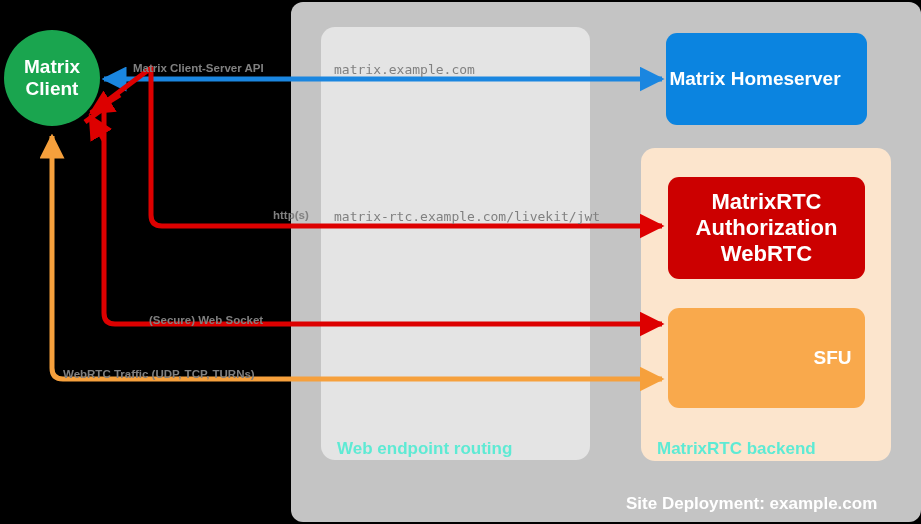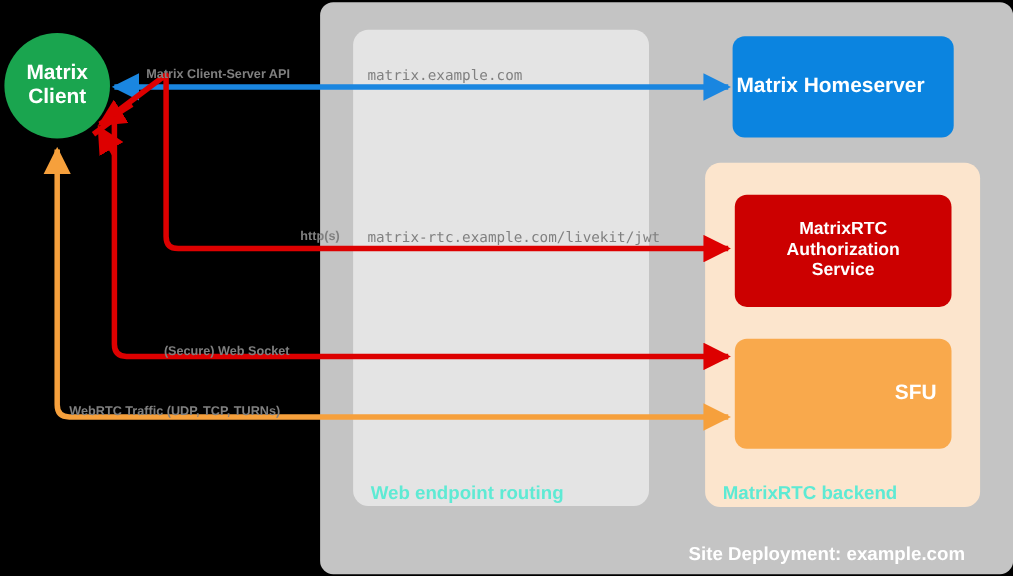--- a/index.html
+++ b/index.html
@@ -28,21 +28,21 @@
     display: flex;
     align-items: center;
     justify-content: center;
     text-align: center;
     color: #ffffff;
     font-weight: bold;
     line-height: 1.18;
   }
   .client-label { font-size: 19px; }
   .box-label-lg { font-size: 19px; }
-  .box-label-md { font-size: 16px; }
+  .box-label-md { font-size: 22px; }
 
   .container-caption {
     position: absolute;
     font-size: 17px;
     font-weight: bold;
     color: #5eead4;
     white-space: nowrap;
   }
   .deployment-caption {
     position: absolute;
@@ -115,21 +115,21 @@
     <span>Client</span>
   </div>
 
   <div class="node-label box-label-lg" style="left:666px; top:33px; width:178px; height:92px;">
     <span>Matrix Homeserver</span>
   </div>
 
   <div class="node-label box-label-md" style="left:668px; top:177px; width:197px; height:102px; flex-direction:column;">
     <span>MatrixRTC</span>
     <span>Authorization</span>
-    <span>Service</span>
+    <span>WebRTC</span>
   </div>
 
   <div class="node-label box-label-lg" style="left:706px; top:308px; width:197px; height:100px;margin-left:28px;">
     <span>SFU</span>
   </div>
 
   <div class="container-caption" style="left:337px; top:439px;">Web endpoint routing</div>
 
   <div class="container-caption" style="left:657px; top:439px;">MatrixRTC backend</div>
 

